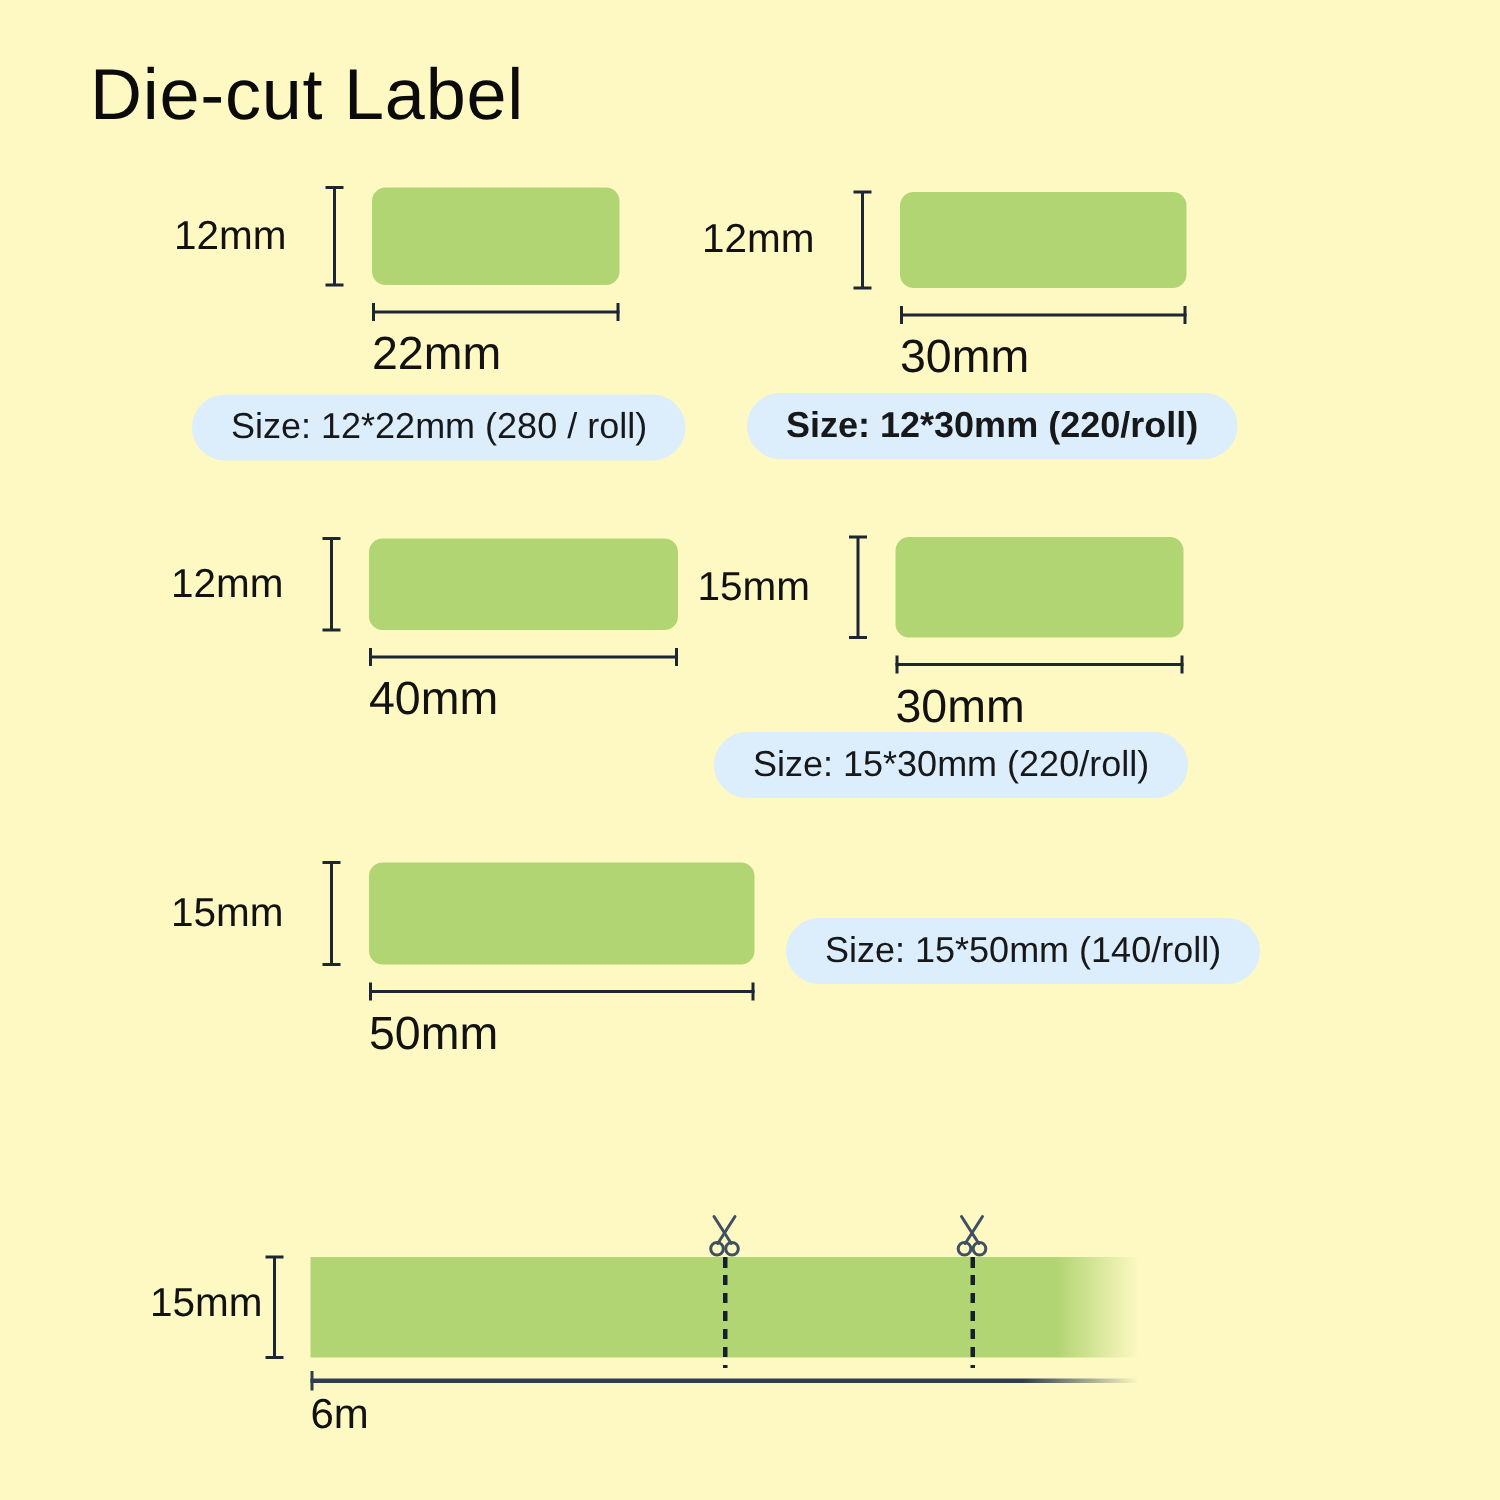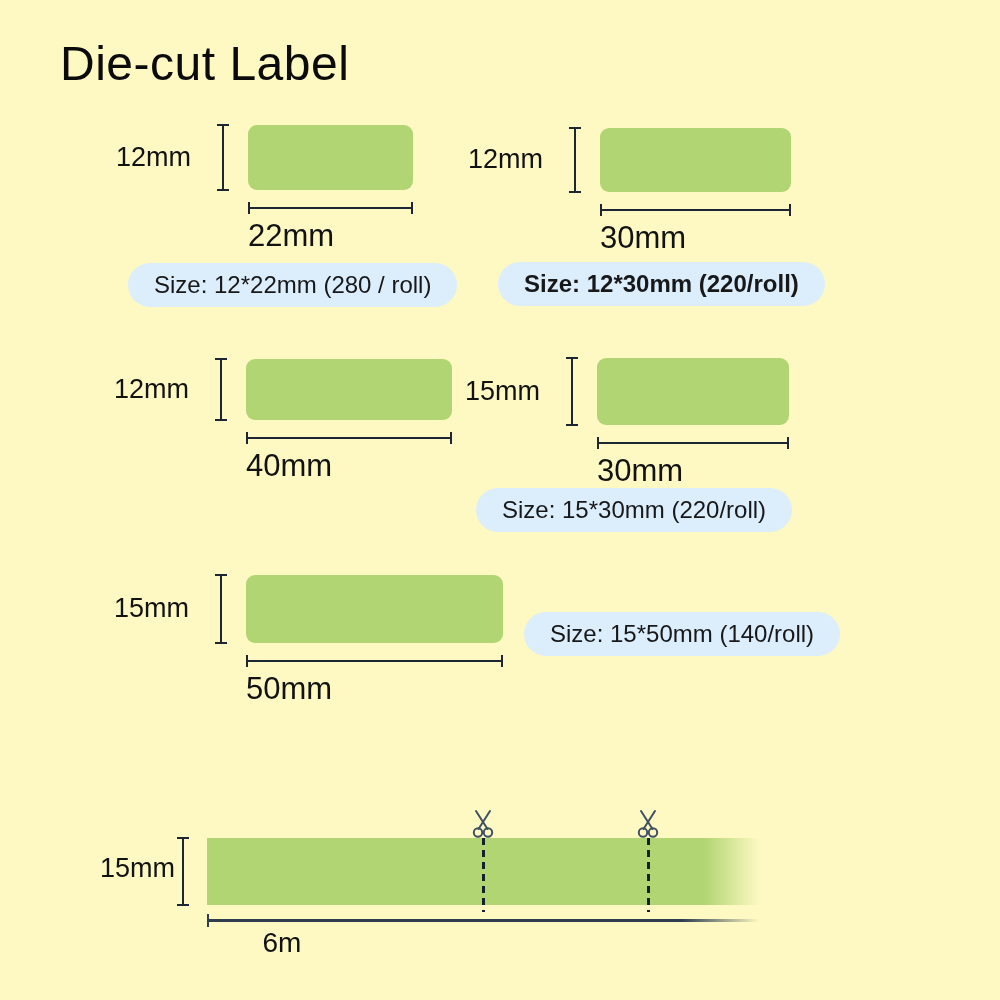--- a/index.html
+++ b/index.html
@@ -66,21 +66,21 @@
   #cut1{left:482px;}
   #cut2{left:647px;}
   .scissors{position:absolute;top:809px;width:26px;height:30px;}
   #sc1{left:470px;}
   #sc2{left:635px;}
   #length-line{
     position:absolute;left:207px;top:919px;width:552px;height:3px;
     background:linear-gradient(to right,#2d3e50 0%,#2d3e50 86%,rgba(45,62,80,0) 100%);
   }
   #length-line::before{content:"";position:absolute;left:0;top:-5px;width:2px;height:13px;background:#2d3e50;}
-  #cont-dimw{position:absolute;left:207px;top:927px;width:150px;text-align:center;font-size:28px;}
+  #cont-dimw{position:absolute;left:207px;top:927px;width:150px;text-align:left;font-size:28px;}
 </style>
 </head>
 <body>
 
 <div id="stage">
 
   <div id="diecut-title" class="section-title">Die-cut Label</div>
 
   <div id="g1" class="lg">
     <span class="dimh">12mm</span>

